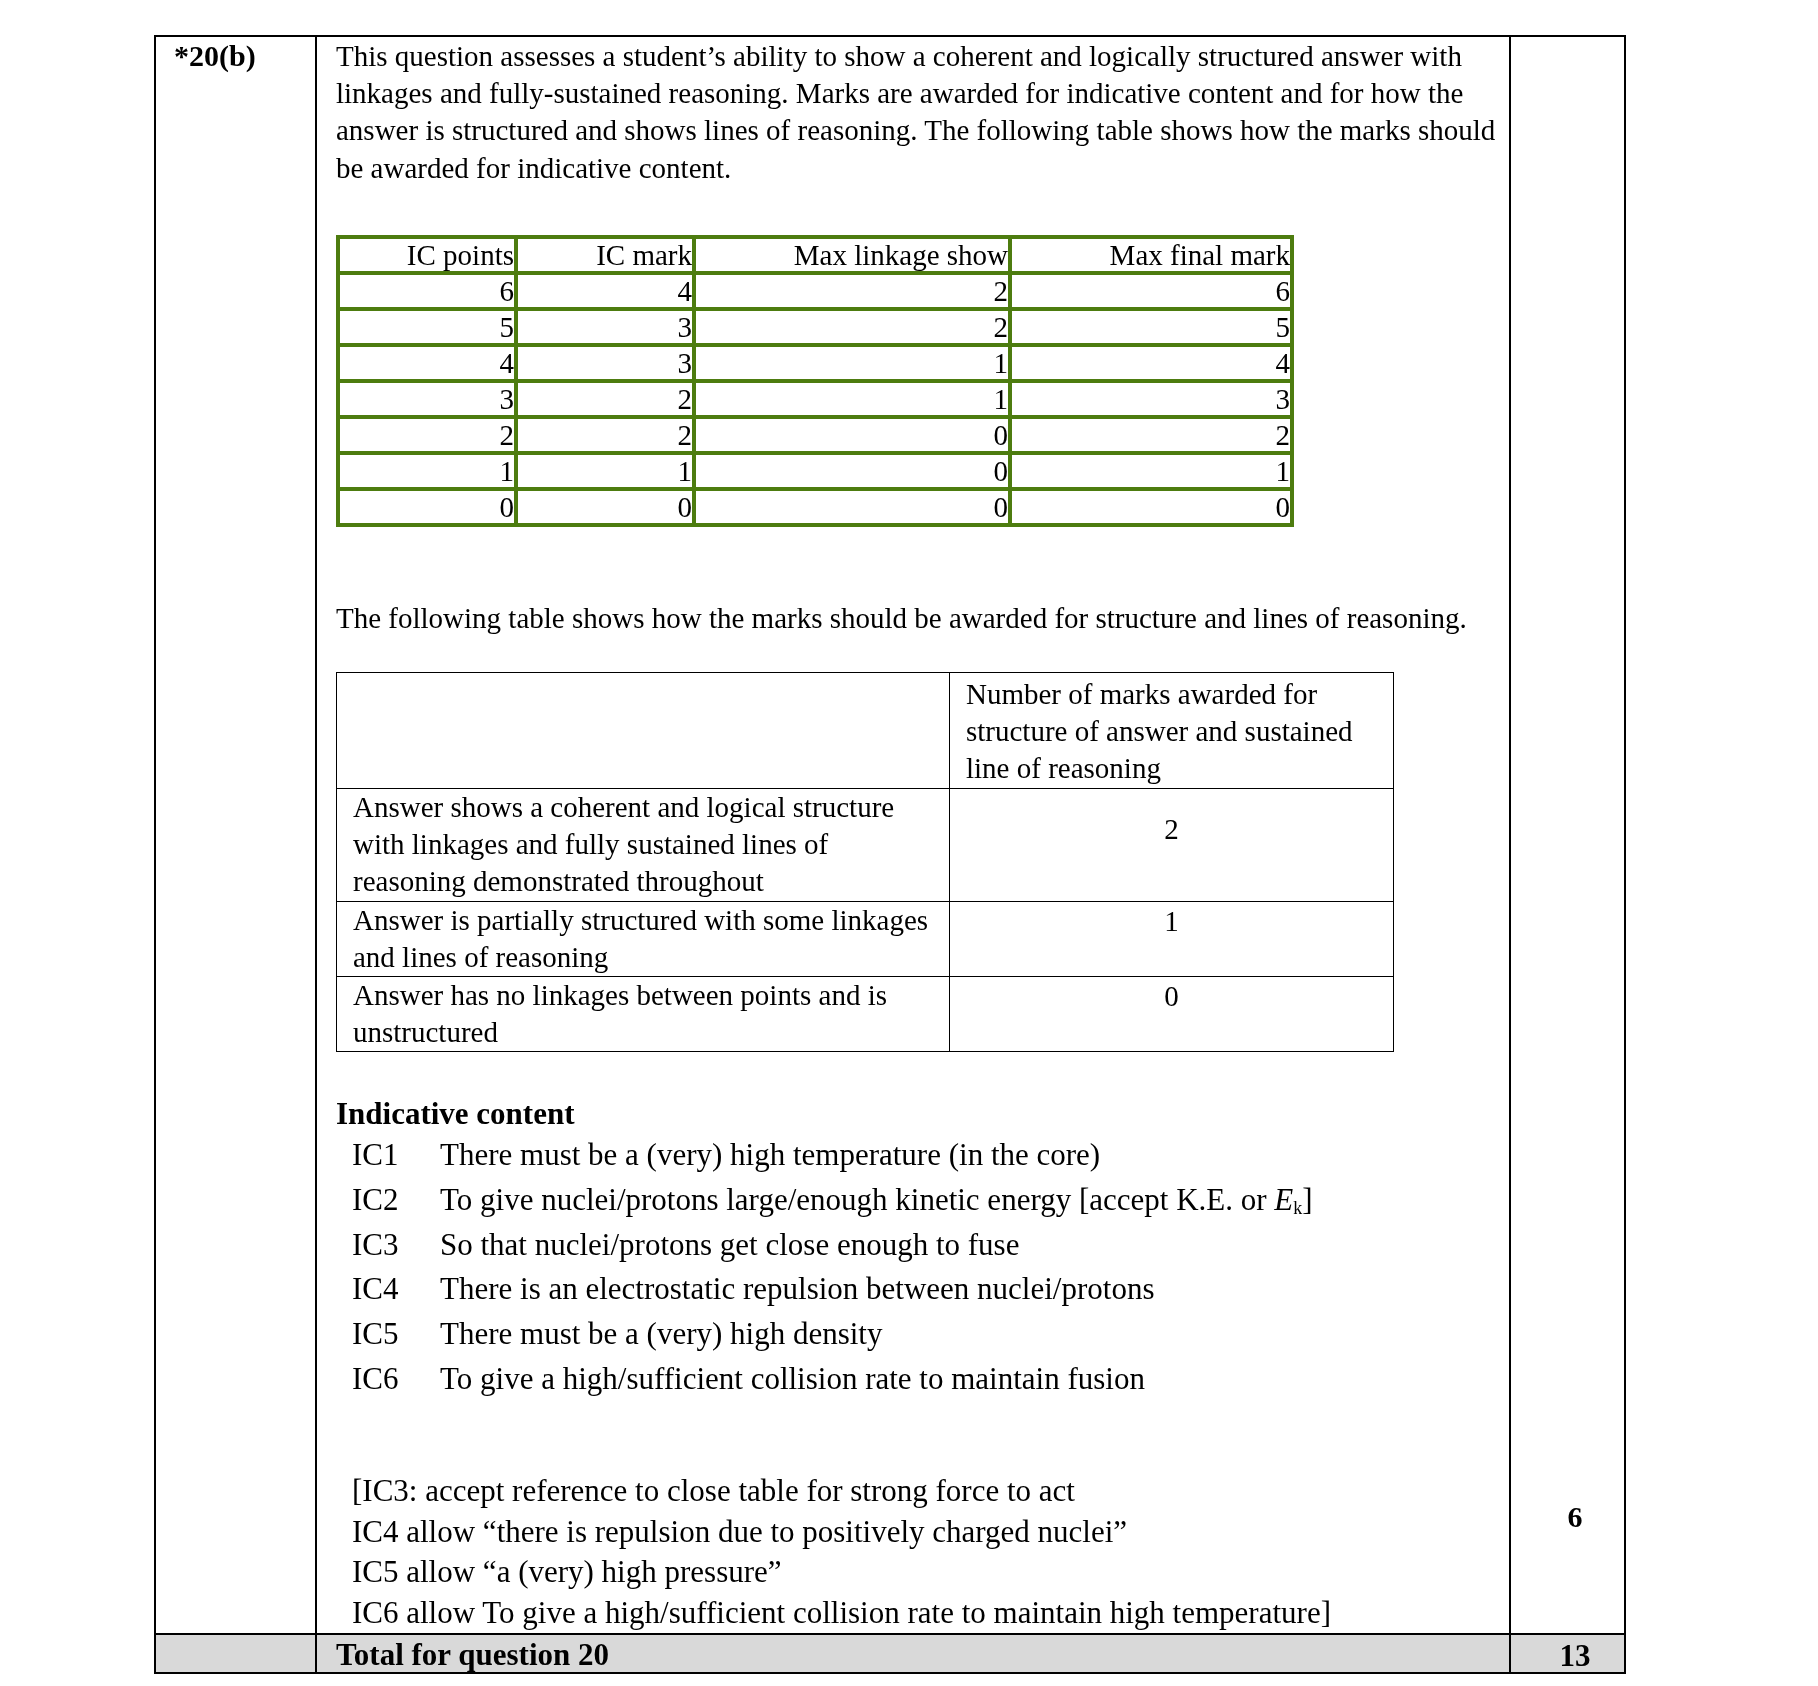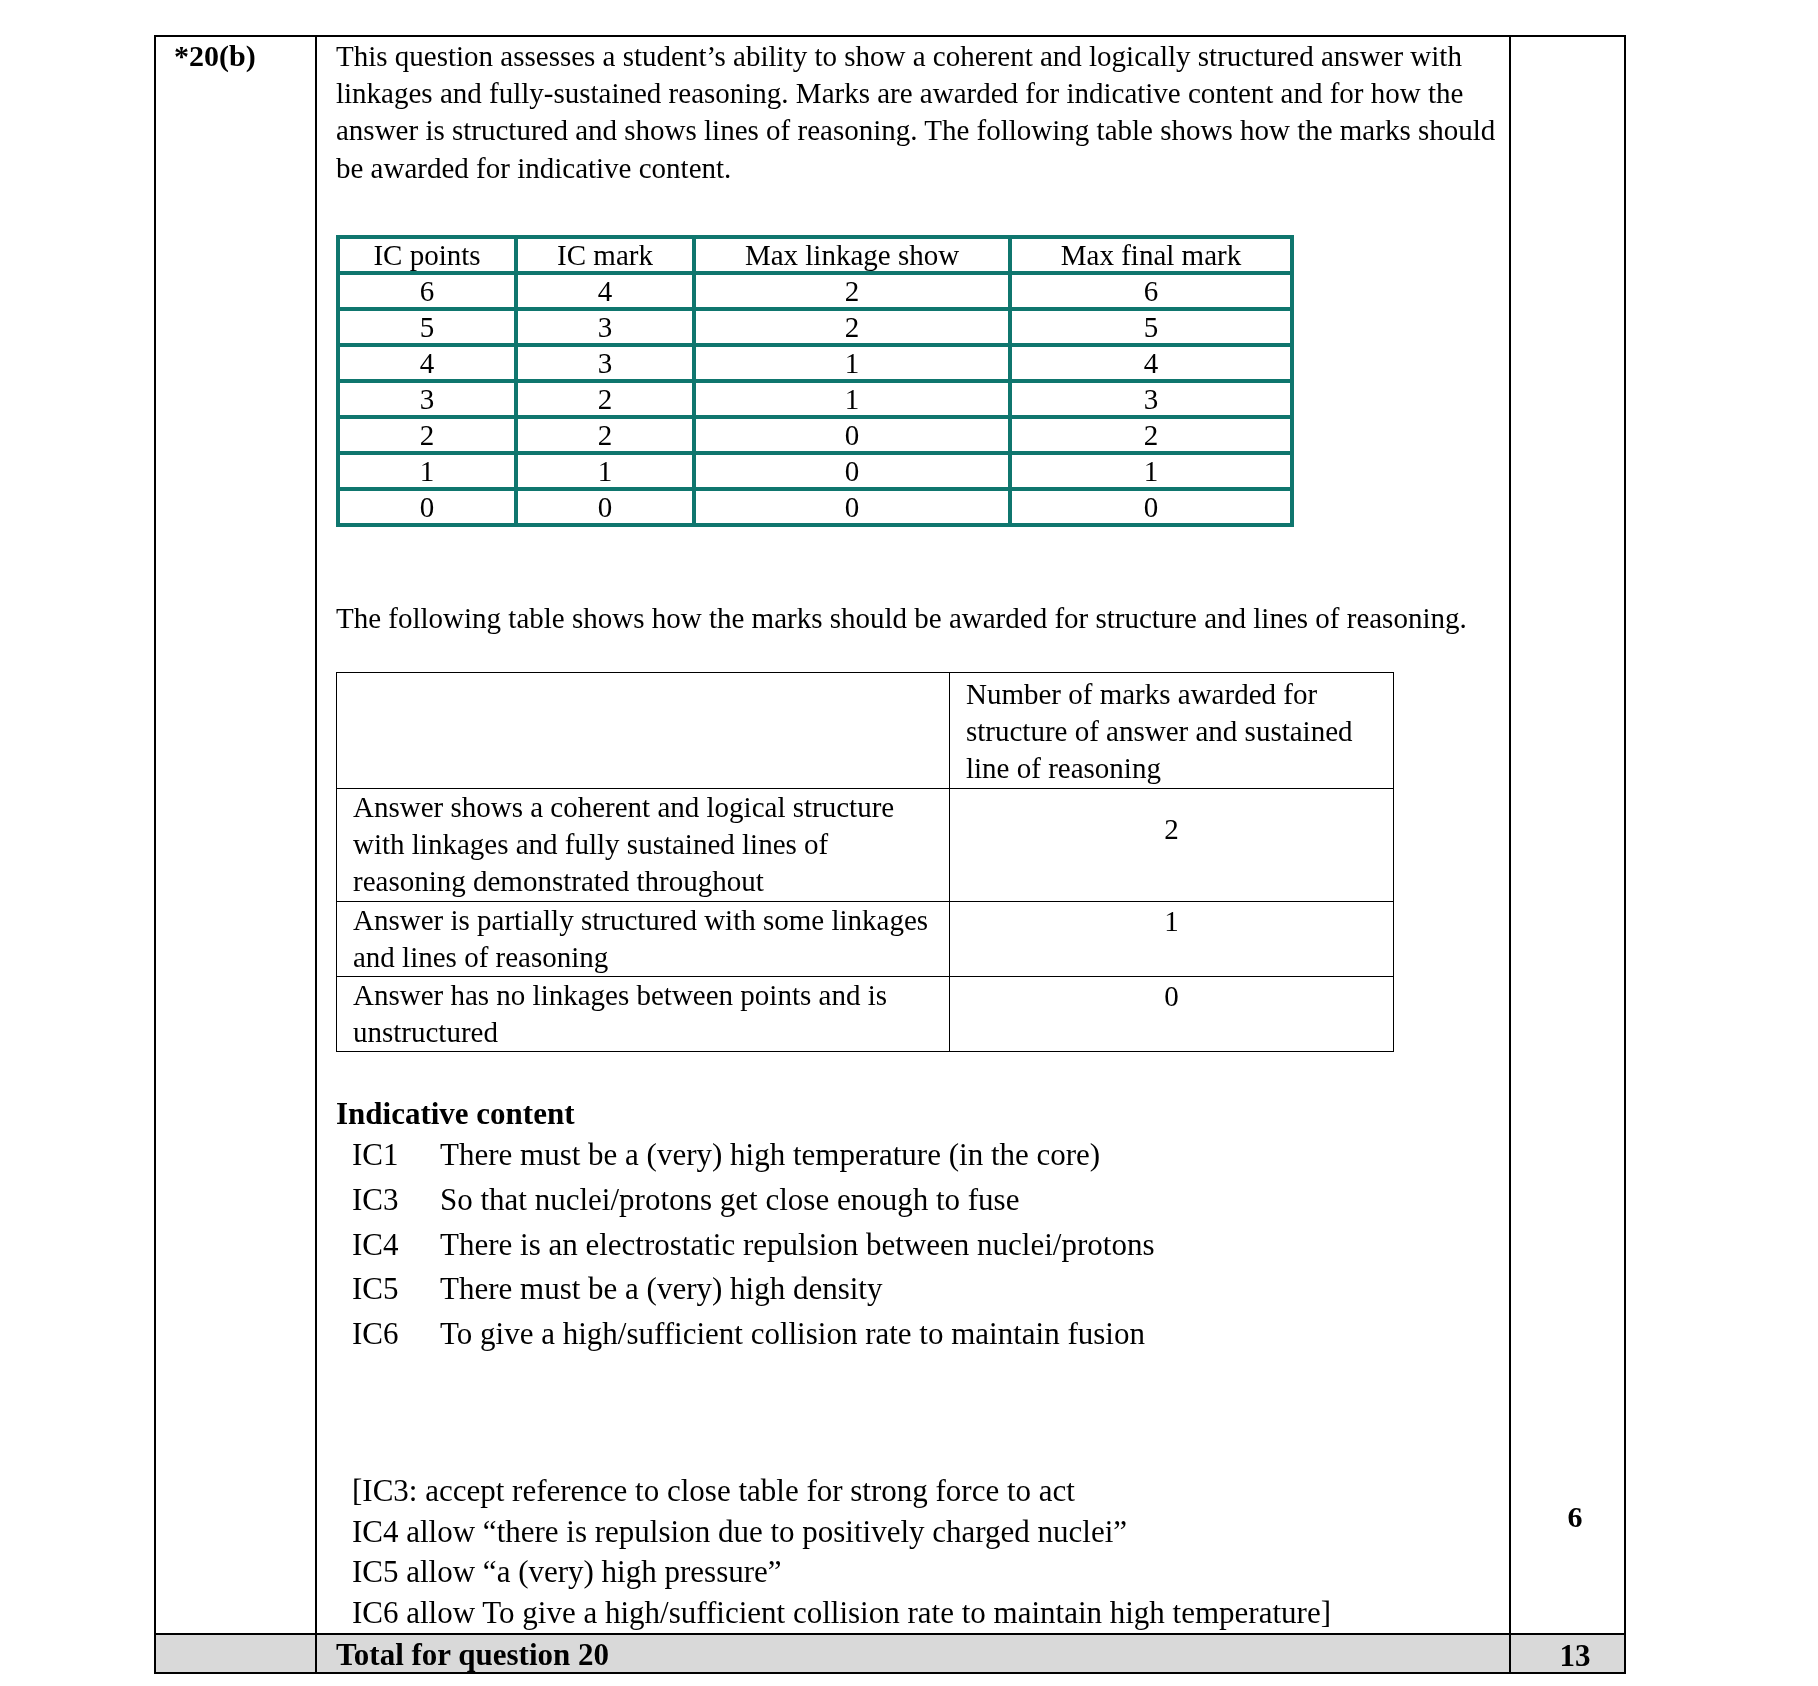--- a/index.html
+++ b/index.html
@@ -5,21 +5,21 @@
   html, body { margin:0; padding:0; background:#ffffff; }
   body { width:1818px; height:1686px; position:relative; overflow:hidden;
          font-family:"Liberation Serif","DejaVu Serif",serif; color:#000; }
   .outer { position:absolute; left:154px; top:35px; width:1472px; height:1639px; }
   .vline { position:absolute; top:0; width:2px; background:#000; }
   .hline { position:absolute; left:0; height:2px; background:#000; }
   .qnum { position:absolute; left:20px; top:4px; font-size:30px; font-weight:bold; }
   .content { position:absolute; left:182px; top:0; width:1170px; }
   .intro { position:absolute; left:0; top:3px; width:1160px; font-size:29px; line-height:37.2px; }
   table.ic { position:absolute; left:0; top:200px; border-collapse:collapse; font-size:29px; }
-  table.ic td { border:4px solid #0f766e; text-align:center; height:32px; padding:0; line-height:32px; }
+  table.ic td { border:4px solid #4d7c0f; text-align:right; height:32px; padding:0; line-height:32px; }
   .para2 { position:absolute; left:0; top:565px; width:1160px; font-size:29px; line-height:37.2px; }
   table.st { position:absolute; left:0; top:637px; border-collapse:collapse; font-size:29px; }
   table.st td { border:1.5px solid #000; vertical-align:top; line-height:37.2px; }
   table.st td.desc { padding:0 10px 0 16px; }
   table.st td.val { text-align:center; }
   table.st td.hdr { padding:3px 10px 0 16px; }
   .ichead { position:absolute; left:0; top:1061px; font-size:31px; font-weight:bold; }
   .iclist { position:absolute; left:16px; top:1098px; font-size:31px; }
   .icrow { height:44.8px; line-height:44.8px; white-space:nowrap; }
   .icrow .lbl { display:inline-block; width:88px; }
@@ -140,20 +140,23 @@
     </tbody>
       </table>
 
     <div class="ichead">Indicative content</div>
 
     <div class="iclist">
       <div class="icrow">
         <span class="lbl">IC1</span><span>There must be a (very) high temperature (in the core)</span>
       </div>
       <div class="icrow">
+        <span class="lbl">IC2</span><span>To give nuclei/protons large/enough kinetic energy [accept K.E. or </span><i>E</i><sub class="k">k</sub><span>]</span>
+      </div>
+      <div class="icrow">
         <span class="lbl">IC3</span><span>So that nuclei/protons get close enough to fuse</span>
       </div>
       <div class="icrow">
         <span class="lbl">IC4</span><span>There is an electrostatic repulsion between nuclei/protons</span>
       </div>
       <div class="icrow">
         <span class="lbl">IC5</span><span>There must be a (very) high density</span>
       </div>
       <div class="icrow">
         <span class="lbl">IC6</span><span>To give a high/sufficient collision rate to maintain fusion</span>

